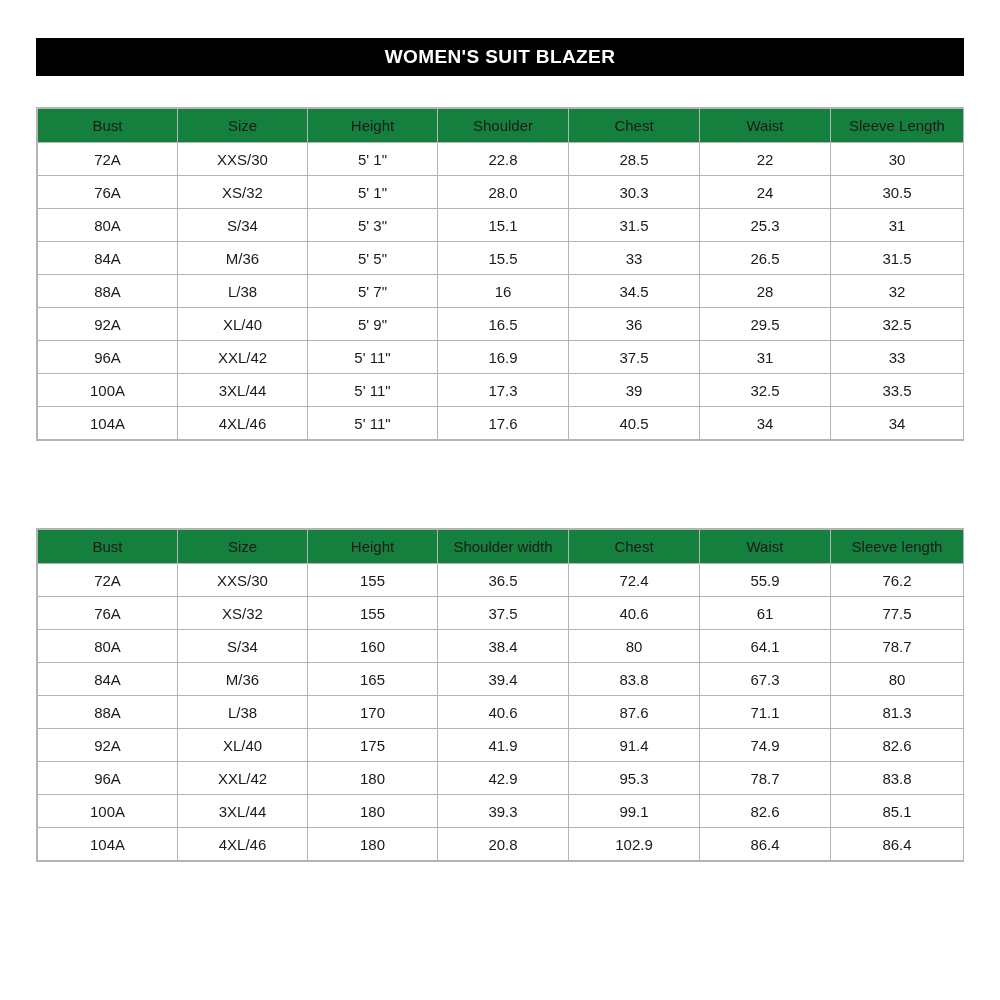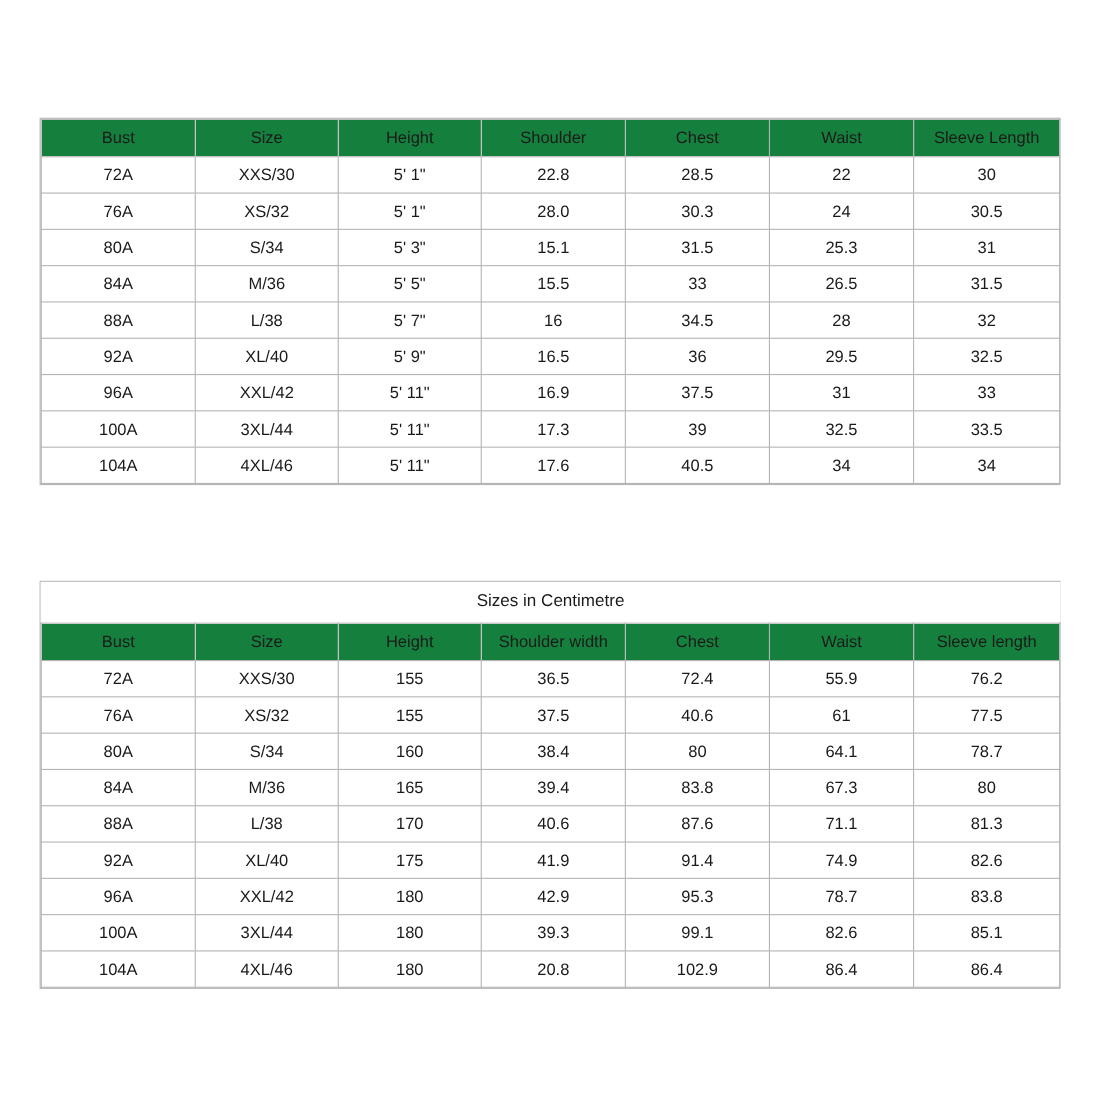--- a/index.html
+++ b/index.html
@@ -89,20 +89,23 @@
   col.c3 { width: 131px; }
   col.c4 { width: 131px; }
   col.c5 { width: 131px; }
   col.c6 { width: 133px; }
 </style>
 </head>
 <body>
 
 <div class="page">
 
+  <div class="title-bar">
+    <span>WOMEN'S SUIT BLAZER</span>
+  </div>
 
   <div class="table-block" id="block-inches">
     <table class="size-table">
       <colgroup>
         <col class="c0">
           <col class="c1">
           <col class="c2">
           <col class="c3">
           <col class="c4">
           <col class="c5">
@@ -200,21 +203,20 @@
           <td>40.5</td>
           <td>34</td>
           <td>34</td>
         </tr>
       </tbody>
     </table>
   </div>
 
   <div class="table-block" id="block-cm">
     <table class="size-table">
-      <caption>Sizes in Centimetre</caption>
       <colgroup>
         <col class="c0">
           <col class="c1">
           <col class="c2">
           <col class="c3">
           <col class="c4">
           <col class="c5">
           <col class="c6">
       </colgroup>
       <thead>

